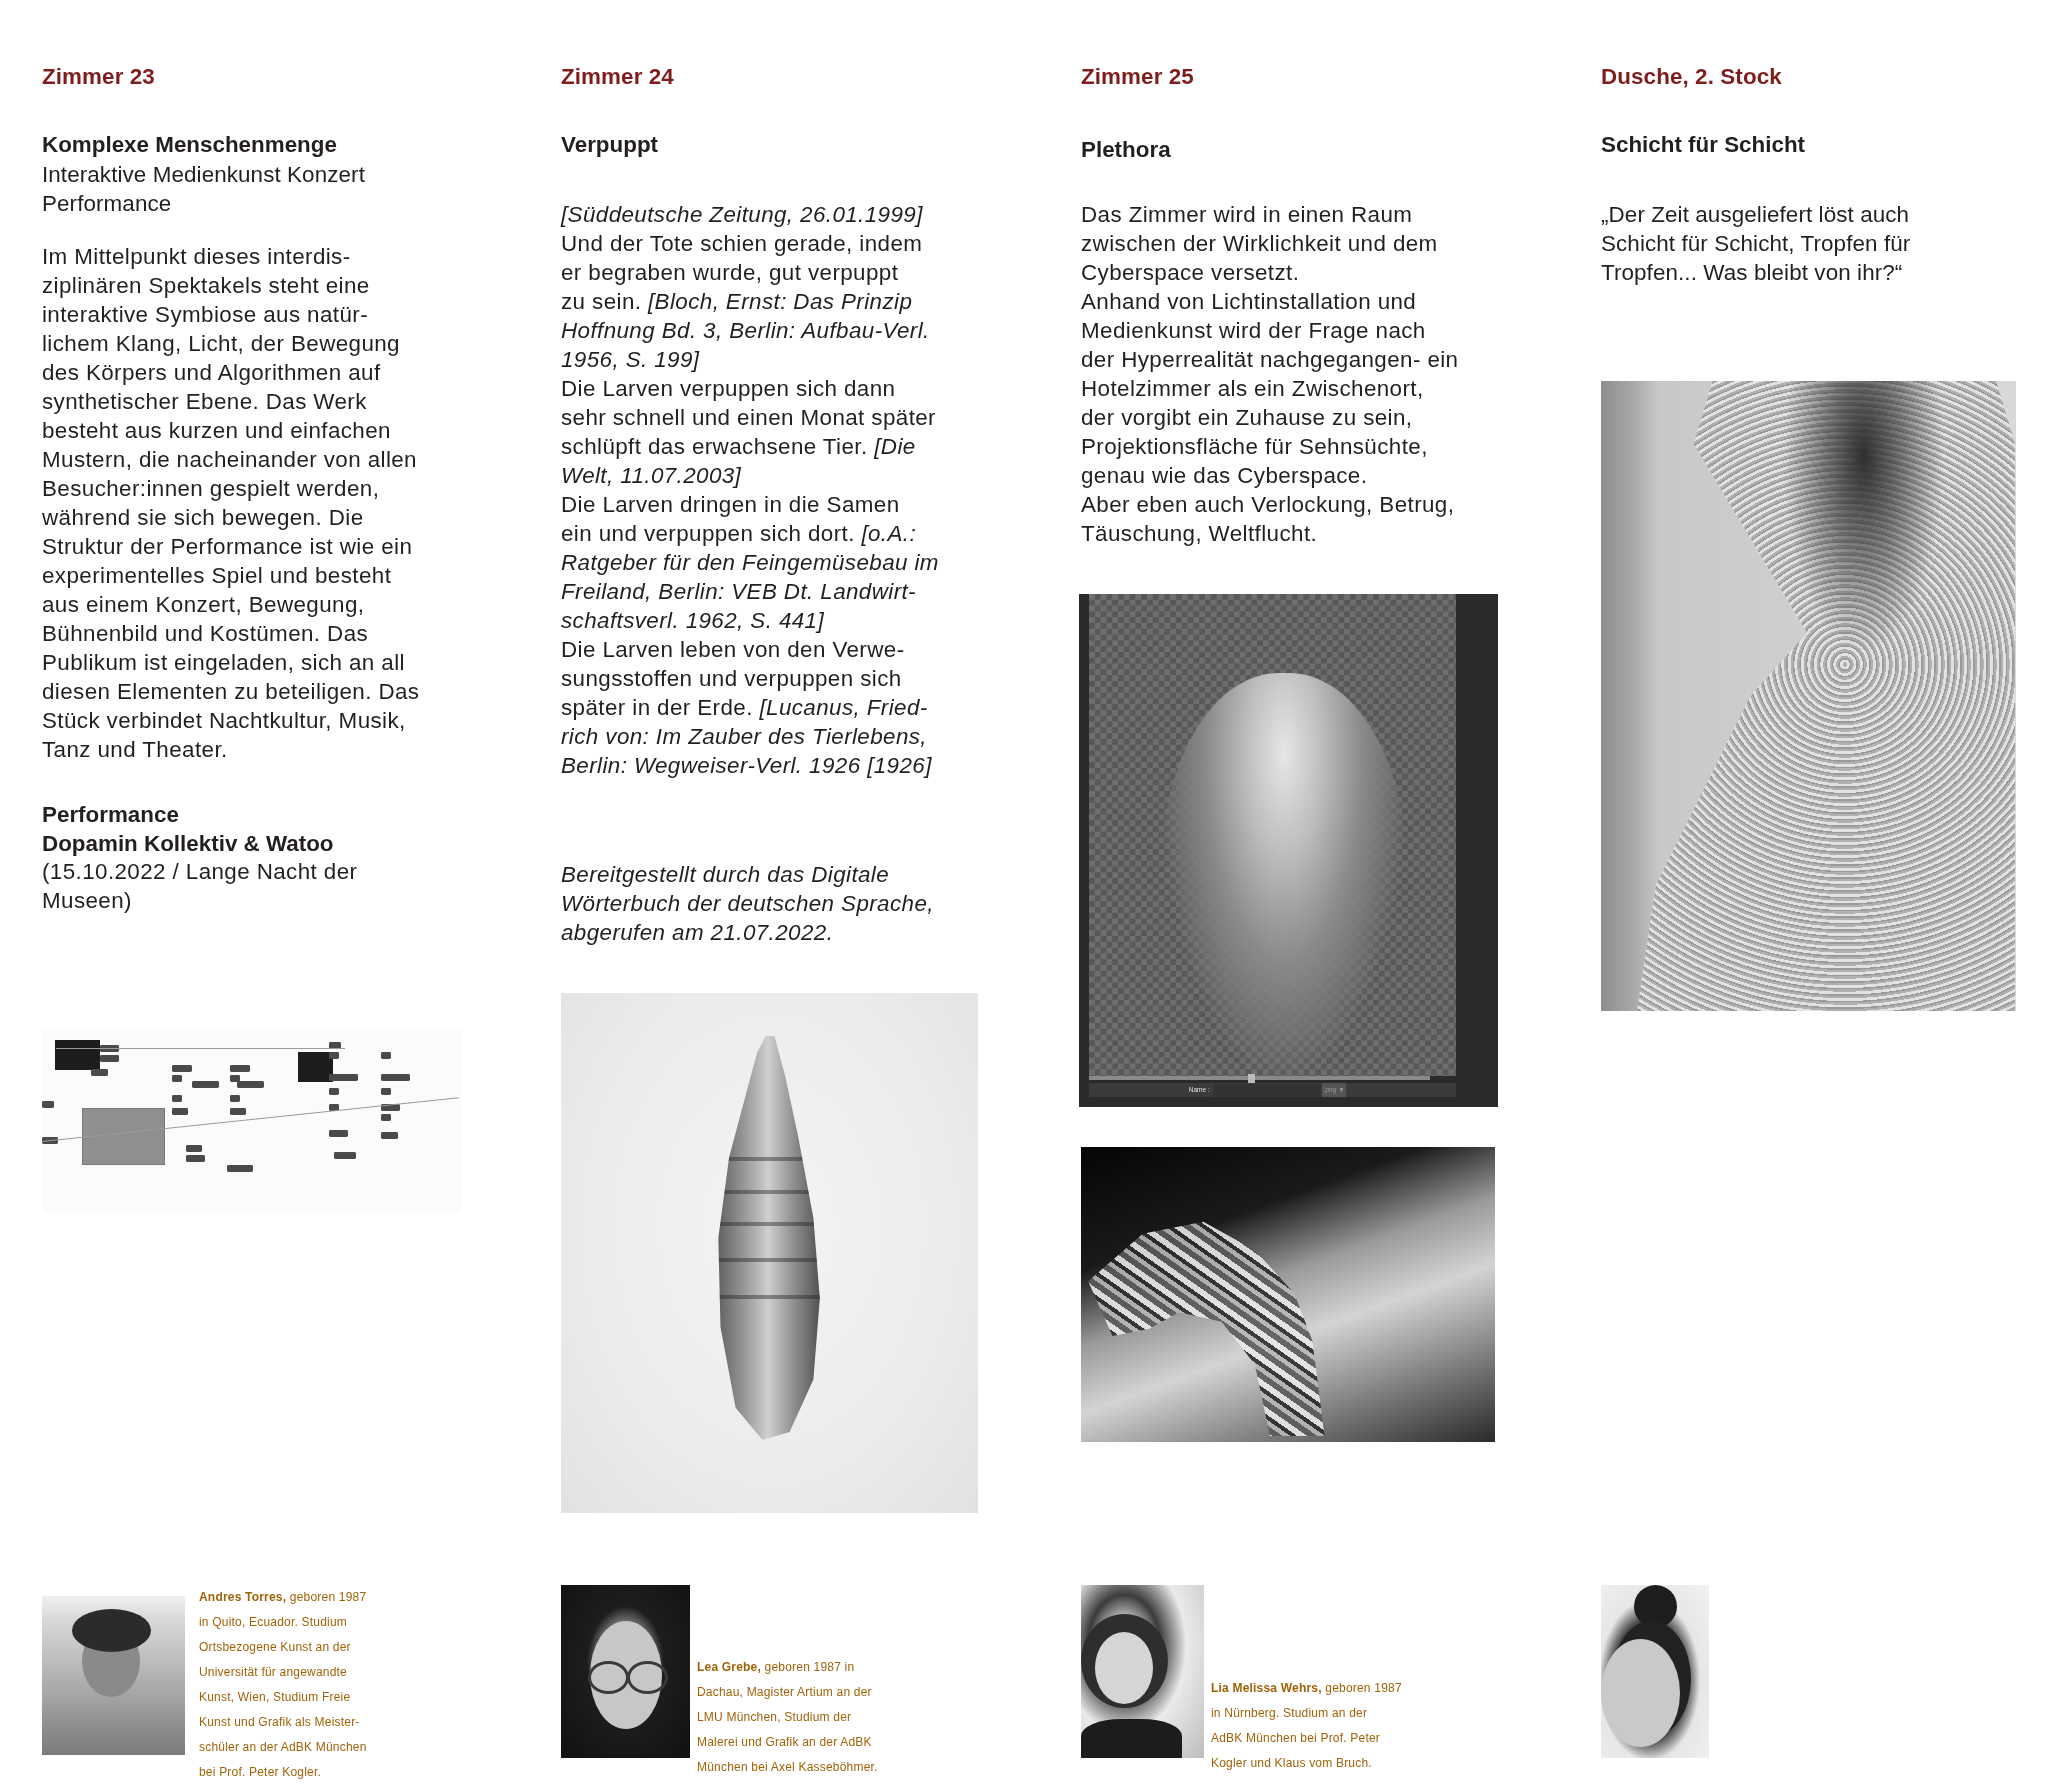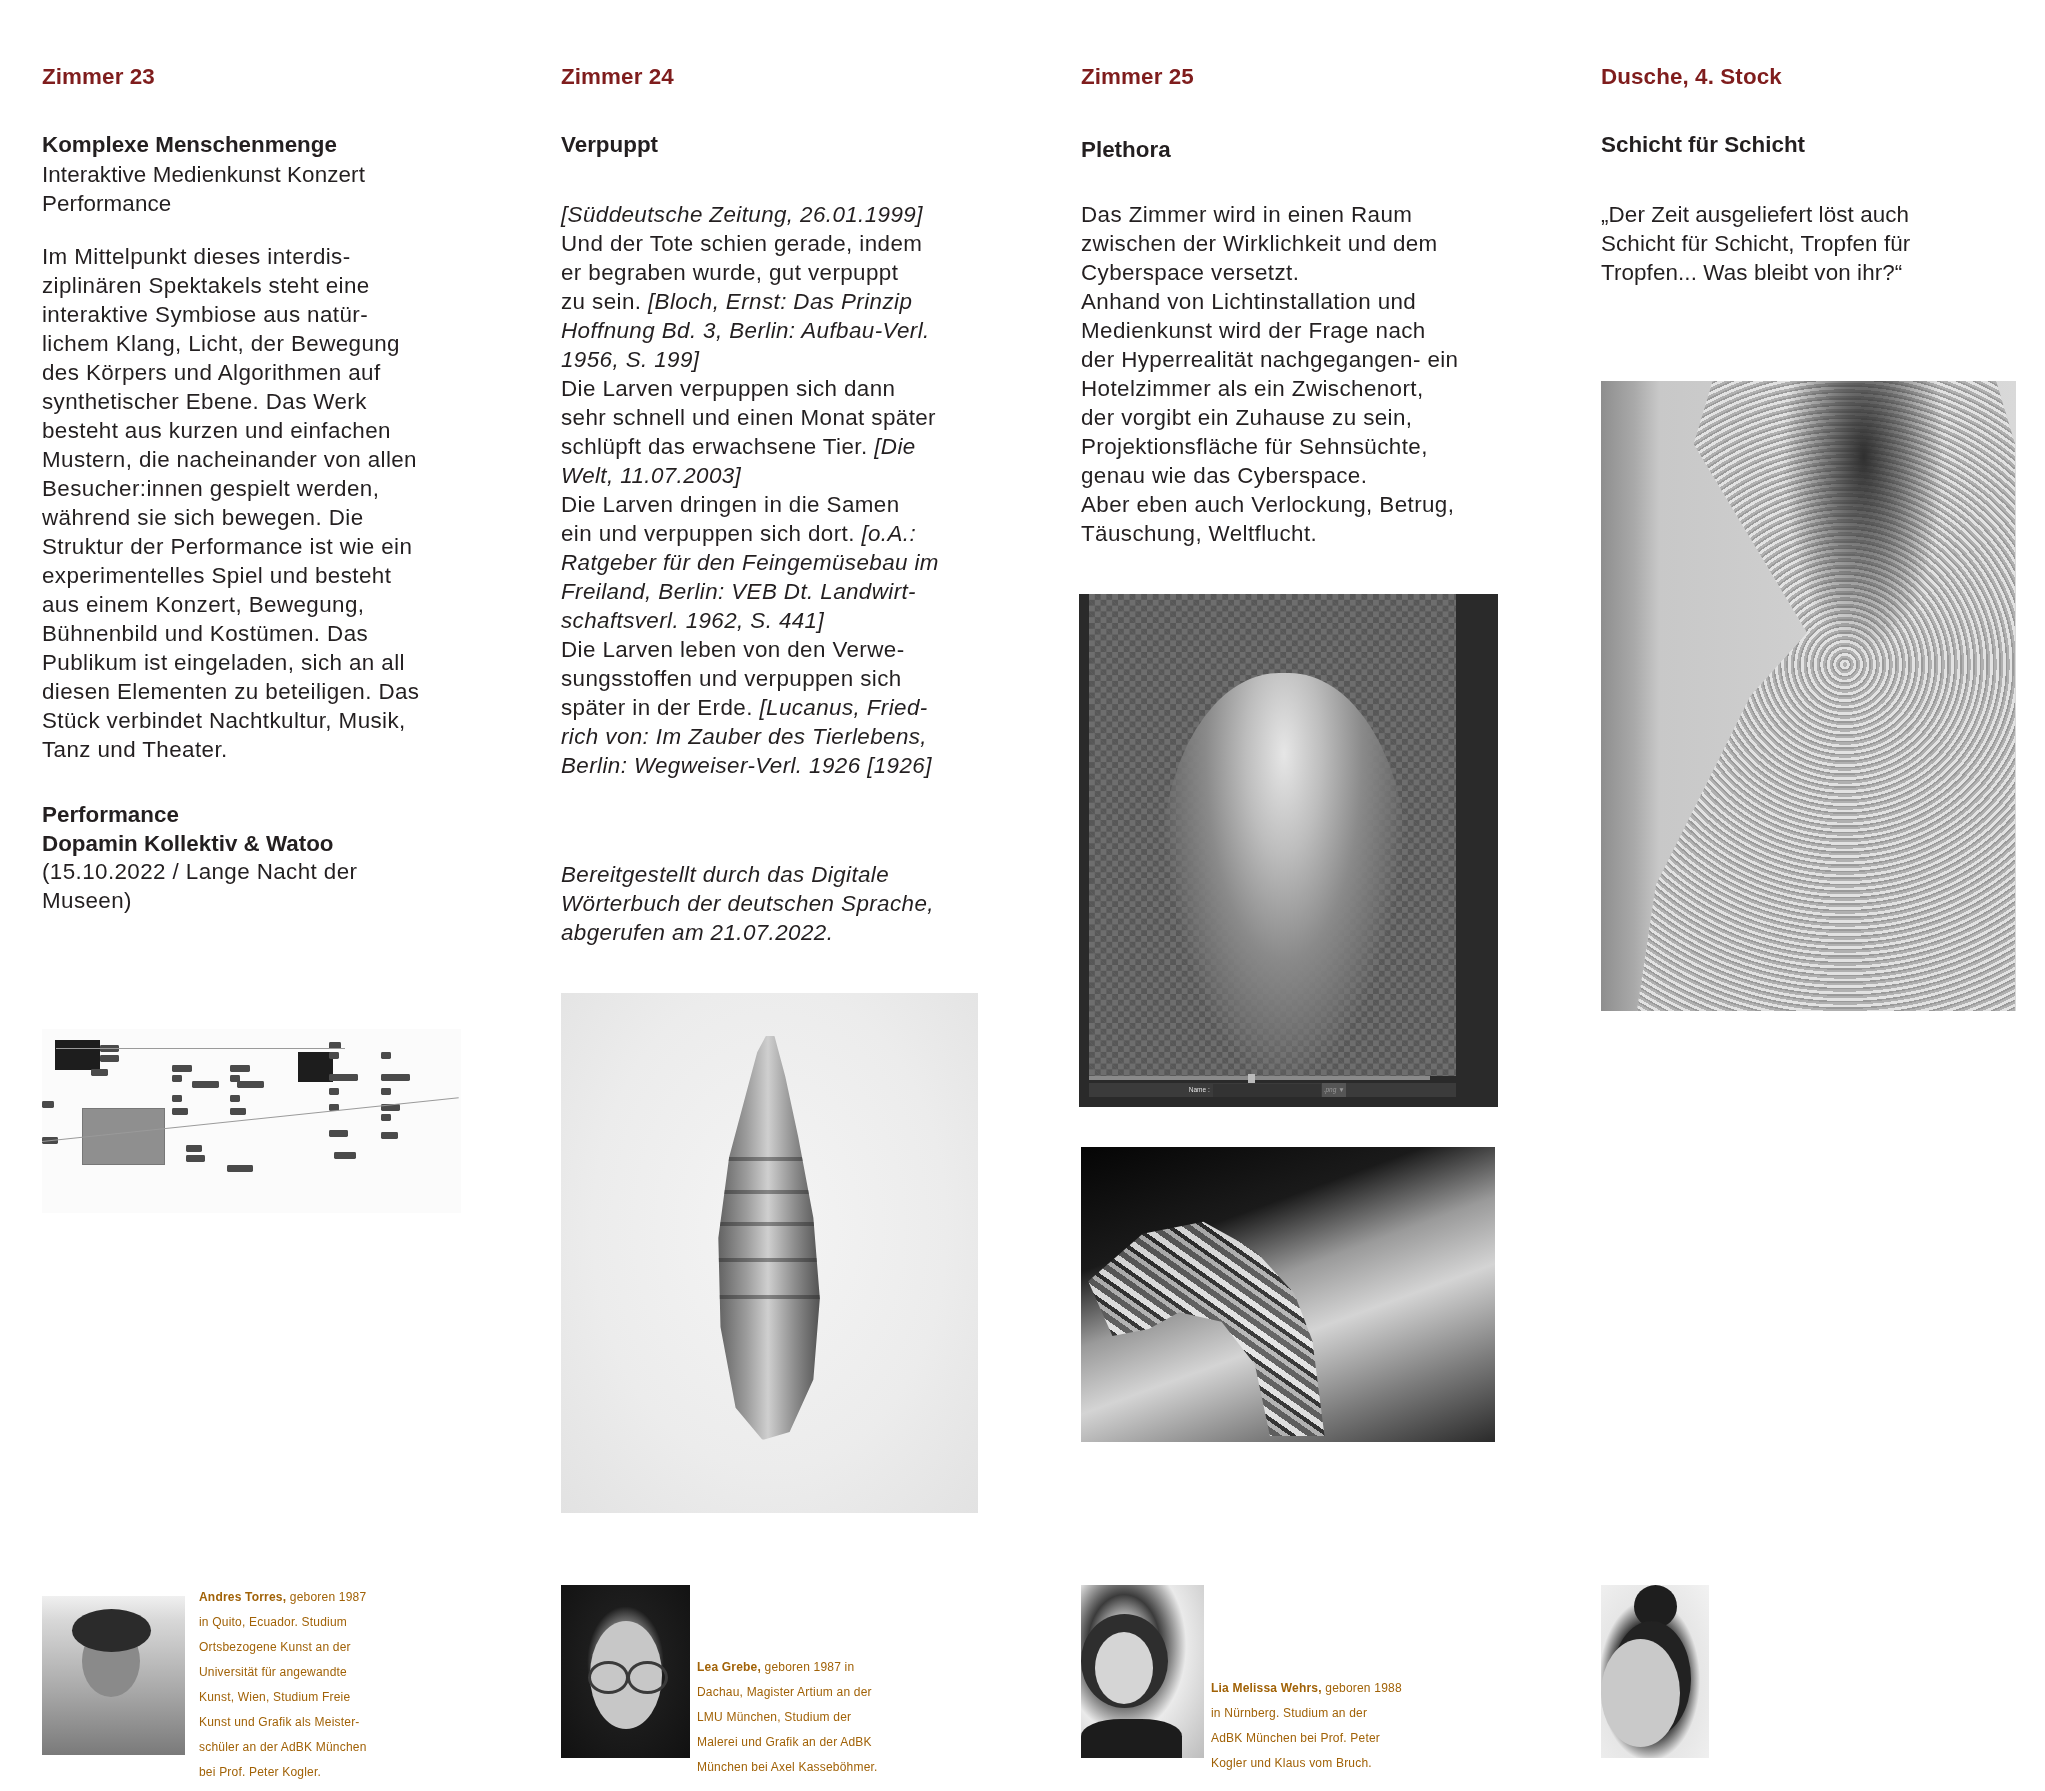--- a/index.html
+++ b/index.html
@@ -305,29 +305,29 @@
   <div class="img crystal-img">
     <div class="crystal"></div>
   </div>
 
   <div class="bio">
     <div class="photo photo-wehrs">
       <div class="face" style="left:0px;top:29px;width:87px;height:94px;background:#2e2e2e"></div>
       <div class="face" style="left:14.4px;top:47px;width:58px;height:72px;background:#d5d5d5"></div>
       <div style="position:absolute;left:0;top:134px;width:101px;height:43px;background:#1c1c1c;border-radius:40% 40% 0 0"></div>
     </div>
-    <div class="bio-text" style="left:130px;top:91px;width:303px"><span class="bold">Lia Melissa Wehrs,</span><span> geboren 1988
+    <div class="bio-text" style="left:130px;top:91px;width:303px"><span class="bold">Lia Melissa Wehrs,</span><span> geboren 1987
 in Nürnberg. Studium an der
 AdBK München bei Prof. Peter
 Kogler und Klaus vom Bruch.</span></div>
   </div>
 </section>
 
 <section class="col c4">
-  <div class="room">Dusche, 4. Stock</div>
+  <div class="room">Dusche, 2. Stock</div>
   <div class="work-title" style="top:132px">Schicht für Schicht</div>
   <div class="text narrow" style="top:200px">„Der Zeit ausgeliefert löst auch
 Schicht für Schicht, Tropfen für
 Tropfen... Was bleibt von ihr?“</div>
 
   <div class="img dusche-img">
     <div class="sculpture"></div>
   </div>
 
   <div class="bio">

